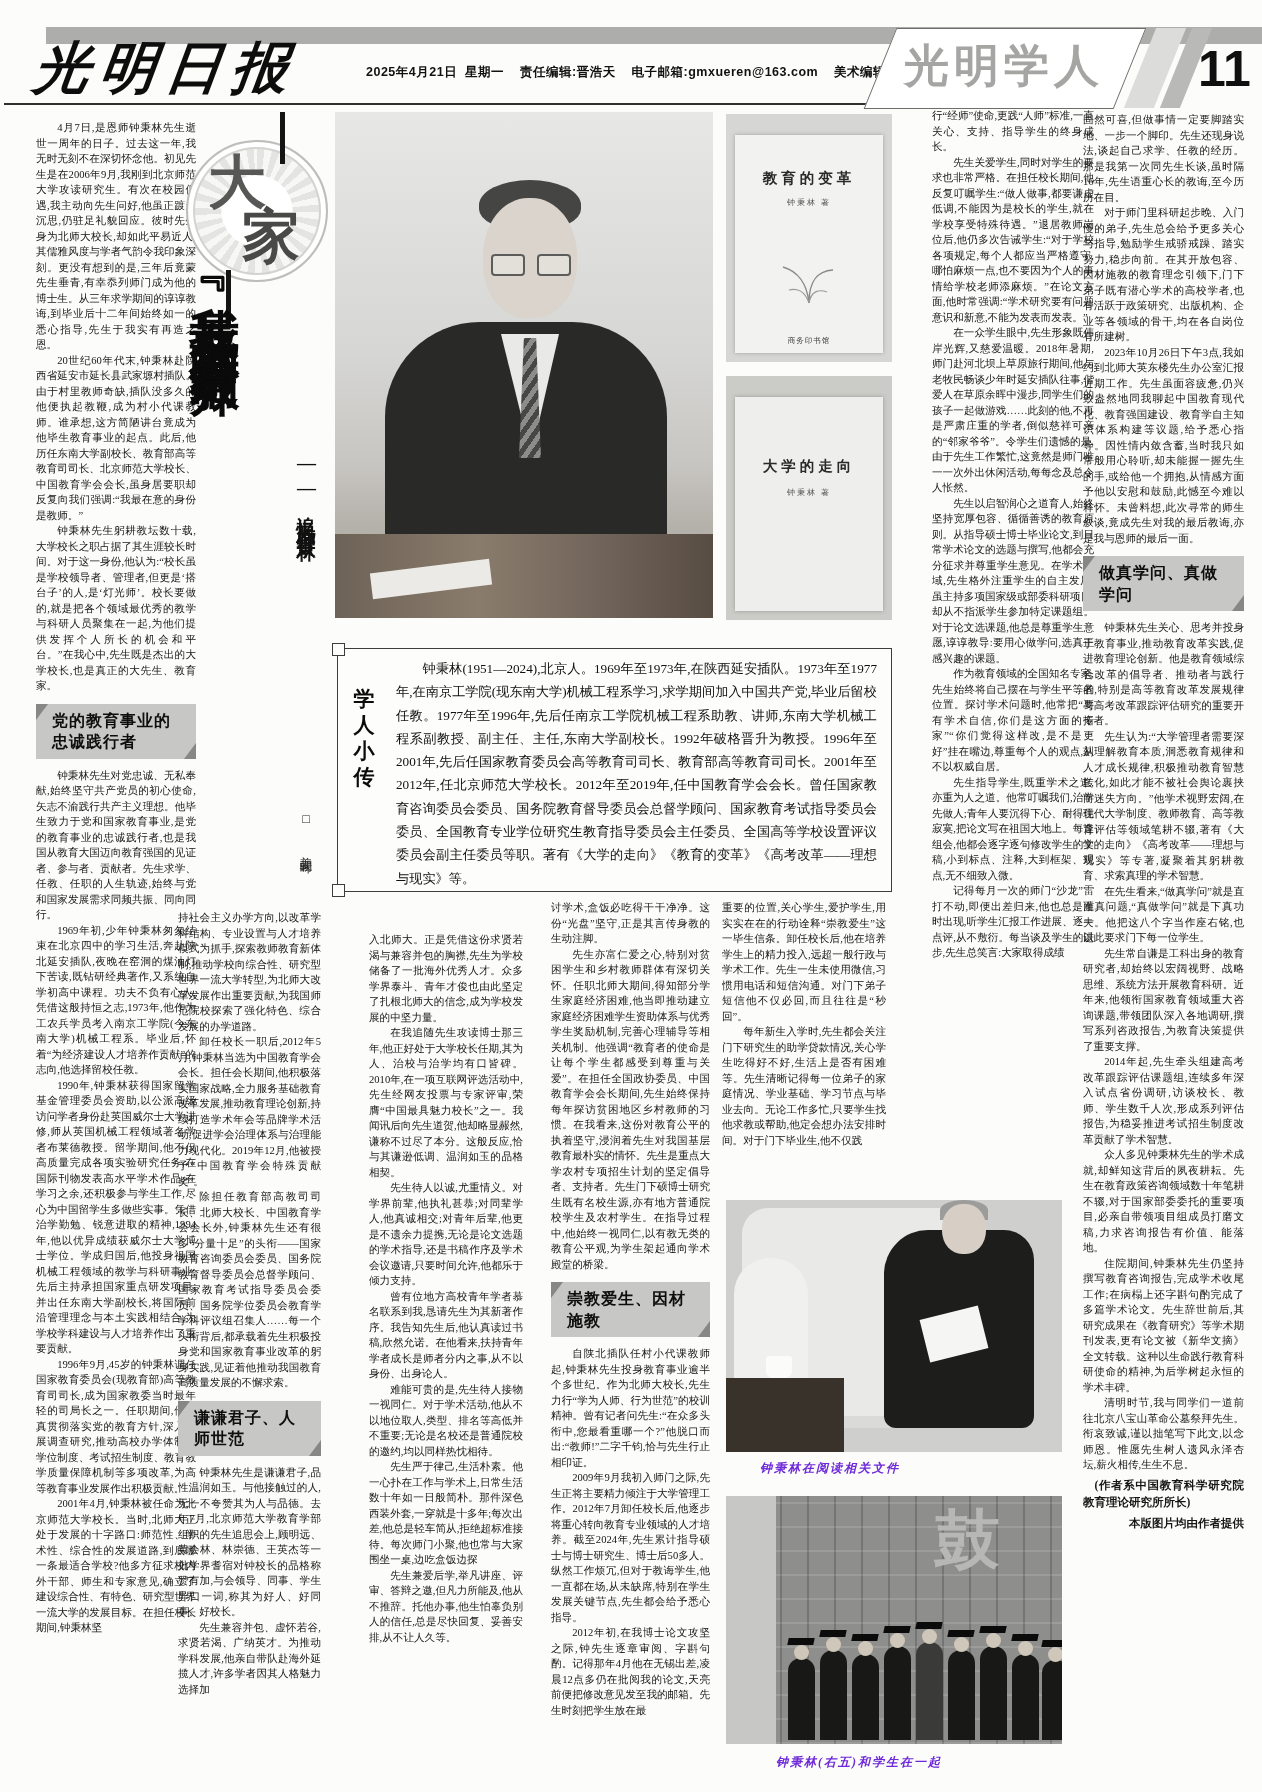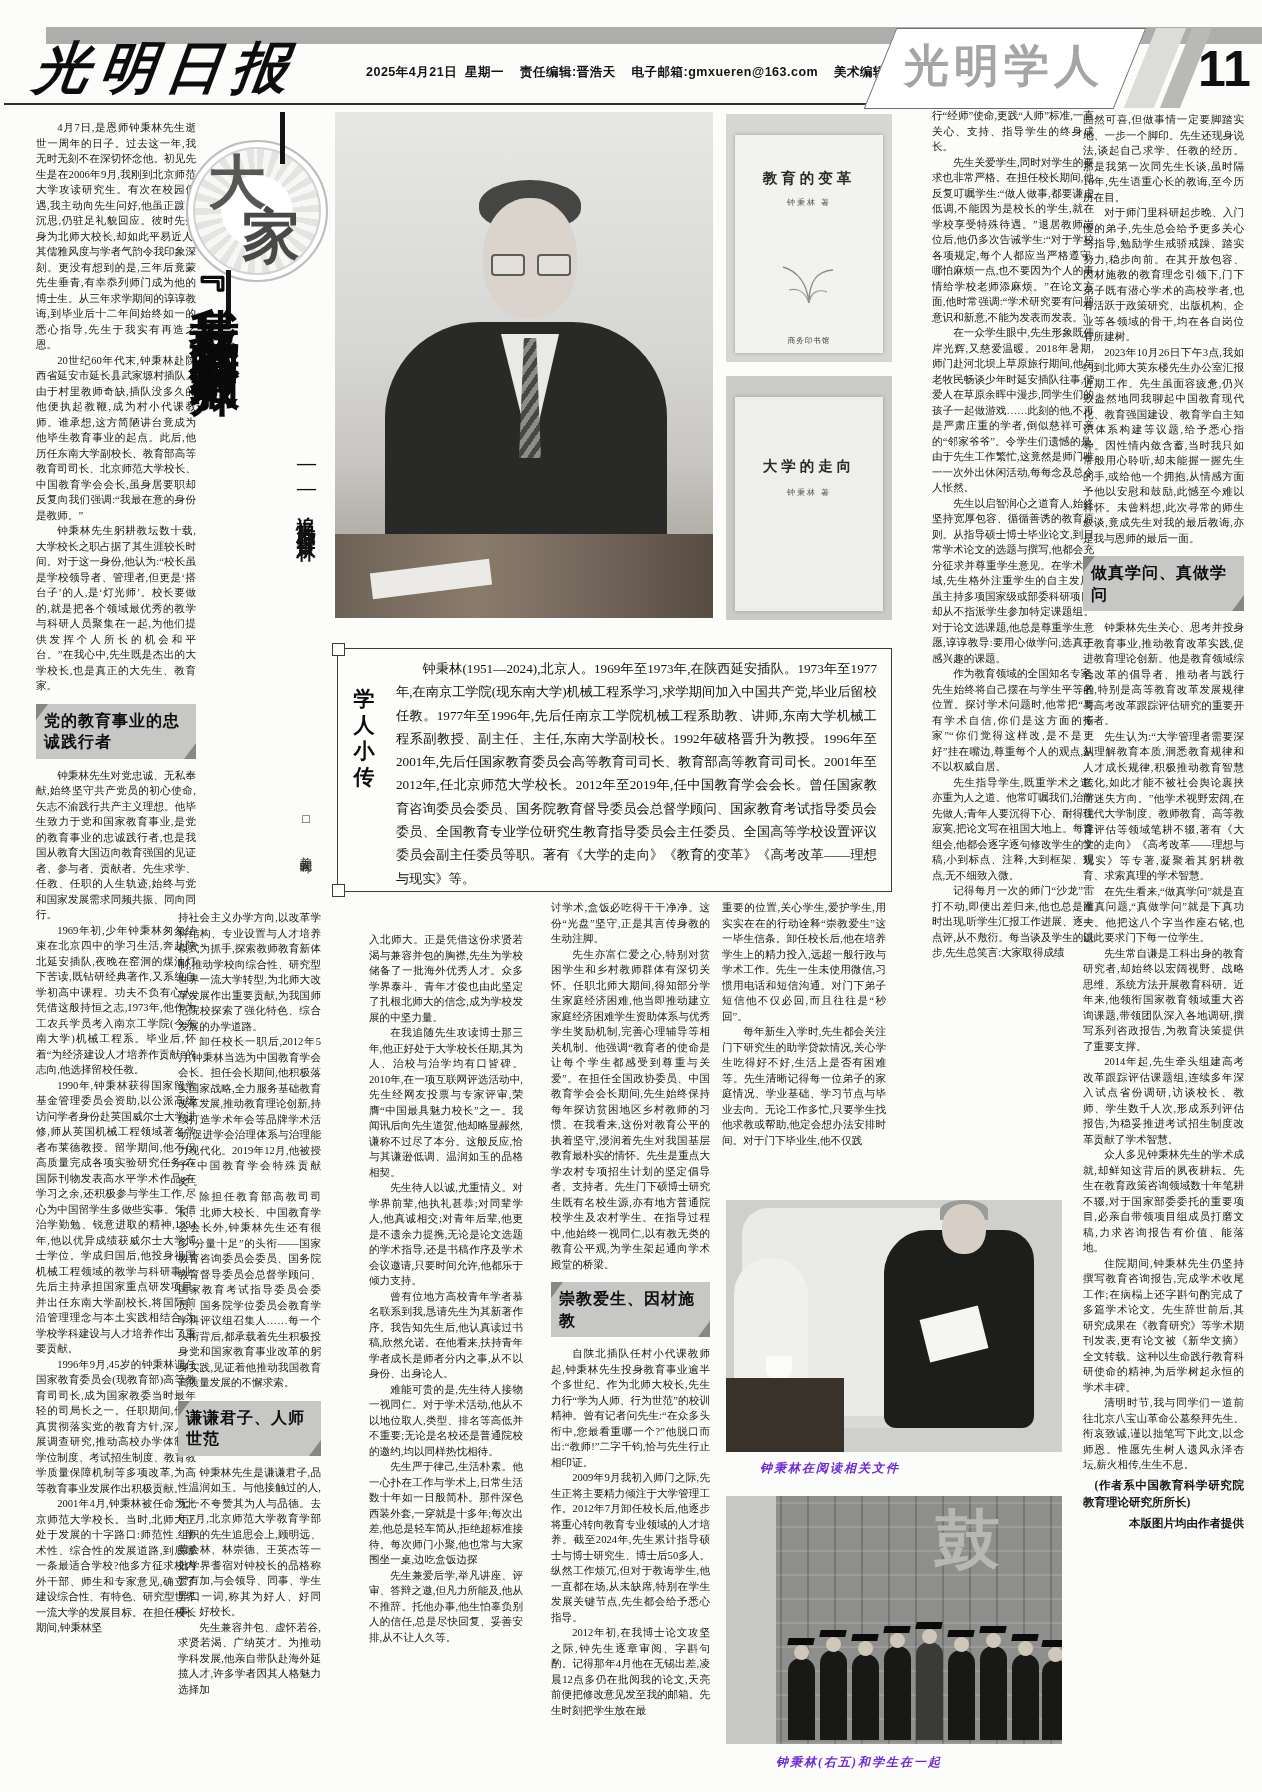--- a/index.html
+++ b/index.html
@@ -21,21 +21,21 @@
   .stripe2{left:1176px;top:28px;width:20px;height:80px;background:#b9b9b7;transform:skewX(-22deg);}
   .pagenum{left:1198px;top:40px;font-size:50px;font-weight:700;color:#101010;
         font-family:"Liberation Sans",sans-serif;}
   
   .col{overflow:hidden;}
   .para{margin:0;text-indent:2em;text-align:justify;font-size:10.6px;line-height:15.5px;color:#151515;}
   .para.cont{text-indent:0;}
   .attr-line{margin:4px 0 0;font-weight:bold;font-size:11.5px;line-height:17px;text-indent:1em;text-align:justify;}
   .attr-line.right{text-align:right;text-indent:0;}
   .sec-head{position:relative;background:#c7c7c5;color:#0e0e0e;font-weight:bold;font-size:16px;
-        letter-spacing:1px;line-height:1.35;padding:6px 12px 6px 8px;margin:10px 0 9px;
+        letter-spacing:1px;line-height:1.35;padding:6px 12px 6px 16px;margin:10px 0 9px;
         font-family:"Liberation Sans",sans-serif;}
   .sec-head::before{content:"";position:absolute;left:0;top:0;width:0;height:0;
         border-top:16px solid #878785;border-right:12px solid transparent;}
   .sec-head::after{content:"";position:absolute;right:0;bottom:0;width:0;height:0;
         border-bottom:16px solid #878785;border-left:12px solid transparent;}
   
   .vtext{writing-mode:vertical-rl;text-orientation:upright;}
   .headline{left:190px;top:260px;height:770px;font-size:50px;font-weight:900;color:#0a0a0a;
         letter-spacing:7px;line-height:1;font-family:"Liberation Serif",serif;}
   .subtitle{left:293px;top:452px;height:340px;font-size:19px;font-weight:700;letter-spacing:4px;color:#111;}

